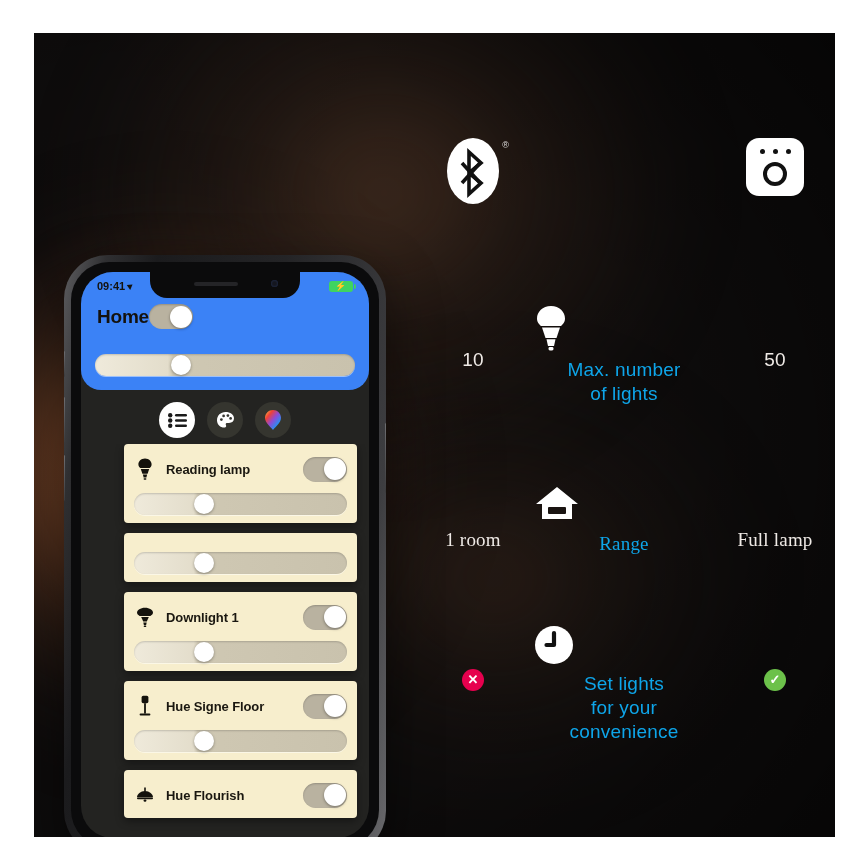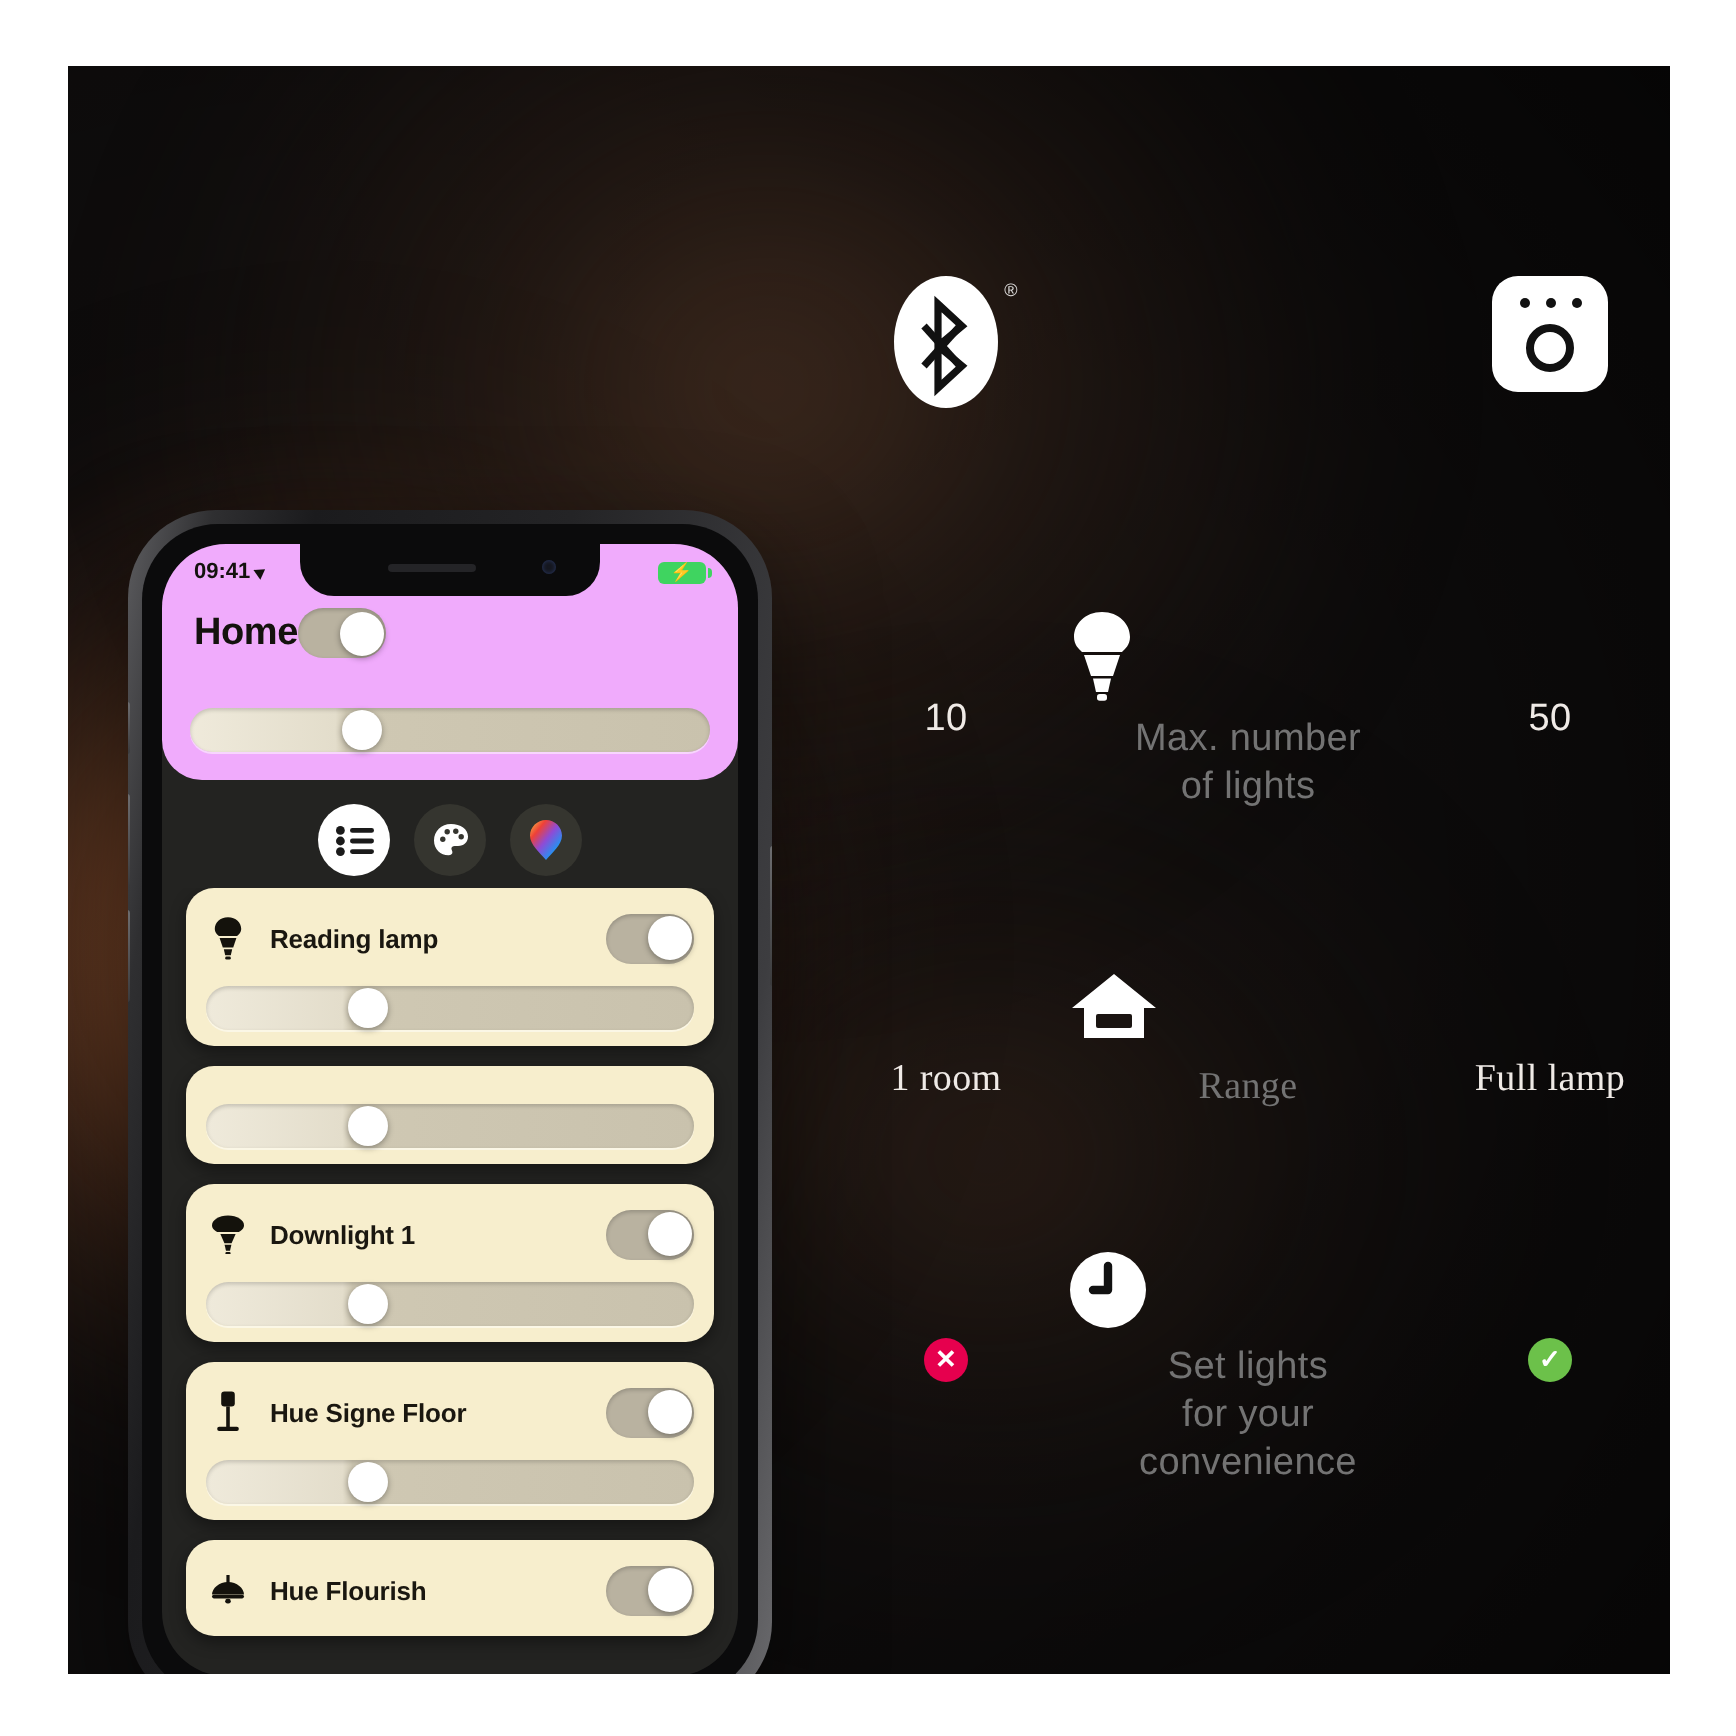--- a/index.html
+++ b/index.html
@@ -112,21 +112,21 @@
   }
   .cmp-side.tall { padding-top: 44px; }
   .cmp-center {
     width: 180px;
     text-align: center;
   }
   .cmp-center .cap {
     margin-top: 7px;
     font-size: 19px;
     line-height: 1.25;
-    color: #737373;
+    color: #0ea5e9;
     letter-spacing: 0.2px;
   }
 
   
   #row-logos { top: 105px; }
   .bt-badge {
     position: relative;
     display: inline-block;
     width: 52px;
     height: 66px;
@@ -267,21 +267,21 @@
     border-radius: 50%;
     background: #15171f;
     box-shadow: inset 0 0 2px #2b3a66;
   }
 
   
   #home-card {
     position: absolute;
     left: 0; top: 0; right: 0;
     height: 118px;
-    background: #f0abfc;
+    background: #3b82f6;
     border-bottom-left-radius: 20px;
     border-bottom-right-radius: 20px;
     z-index: 5;
   }
   #statusbar {
     position: absolute;
     left: 0; right: 0; top: 5px;
     height: 18px;
     display: flex;
     align-items: center;
@@ -402,24 +402,25 @@
     position: absolute;
     left: 0; right: 0;
     top: 172px;
     bottom: 0;
     padding: 0 12px;
     box-sizing: border-box;
     overflow: hidden;
   }
   .light-card {
     background: #f7eecd;
-    border-radius: 14px;
+    border-radius: 4px;
     margin-bottom: 10px;
     padding: 10px 10px 8px 10px;
     box-shadow: 0 3px 8px rgba(0,0,0,0.4);
+    margin-left: 31px;
   }
   .lc-top {
     display: flex;
     align-items: center;
     gap: 10px;
     height: 30px;
   }
   .lc-icon {
     width: 22px;
     display: flex;

